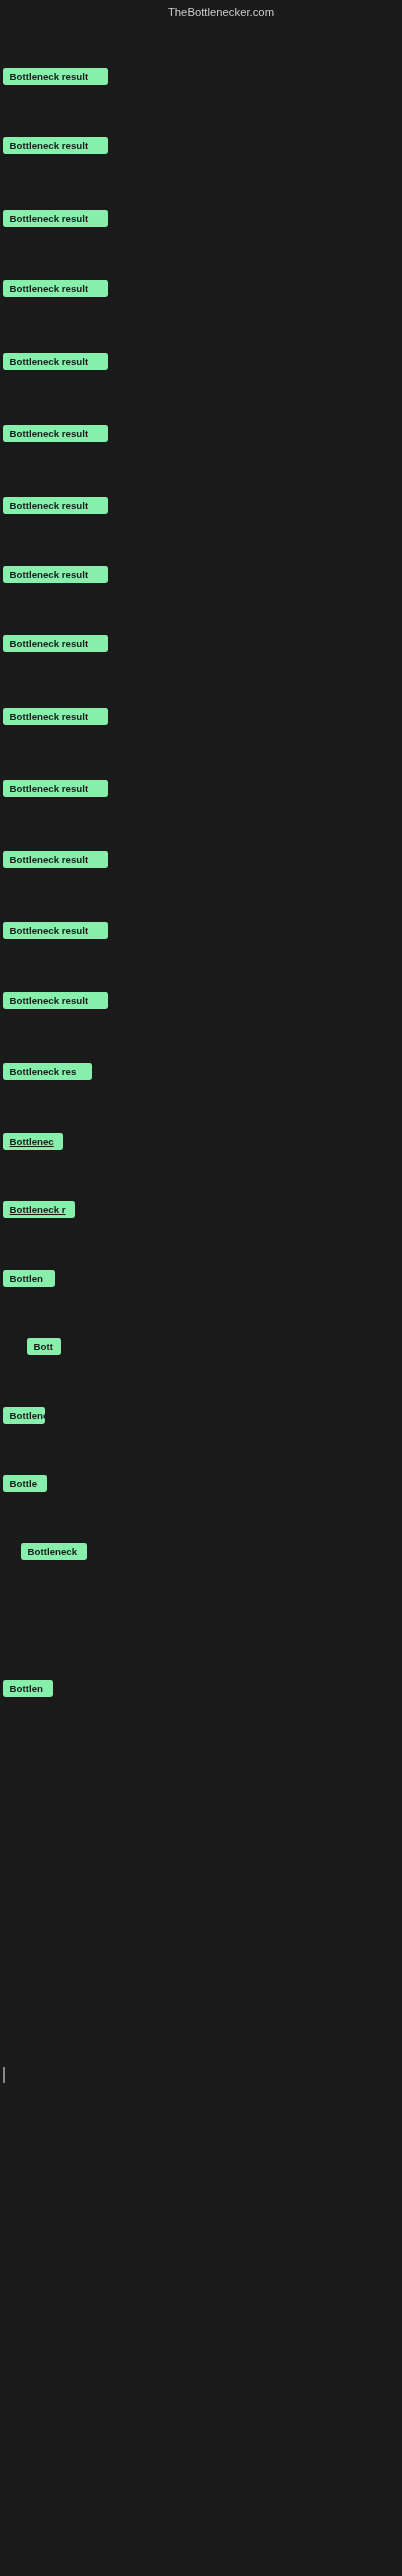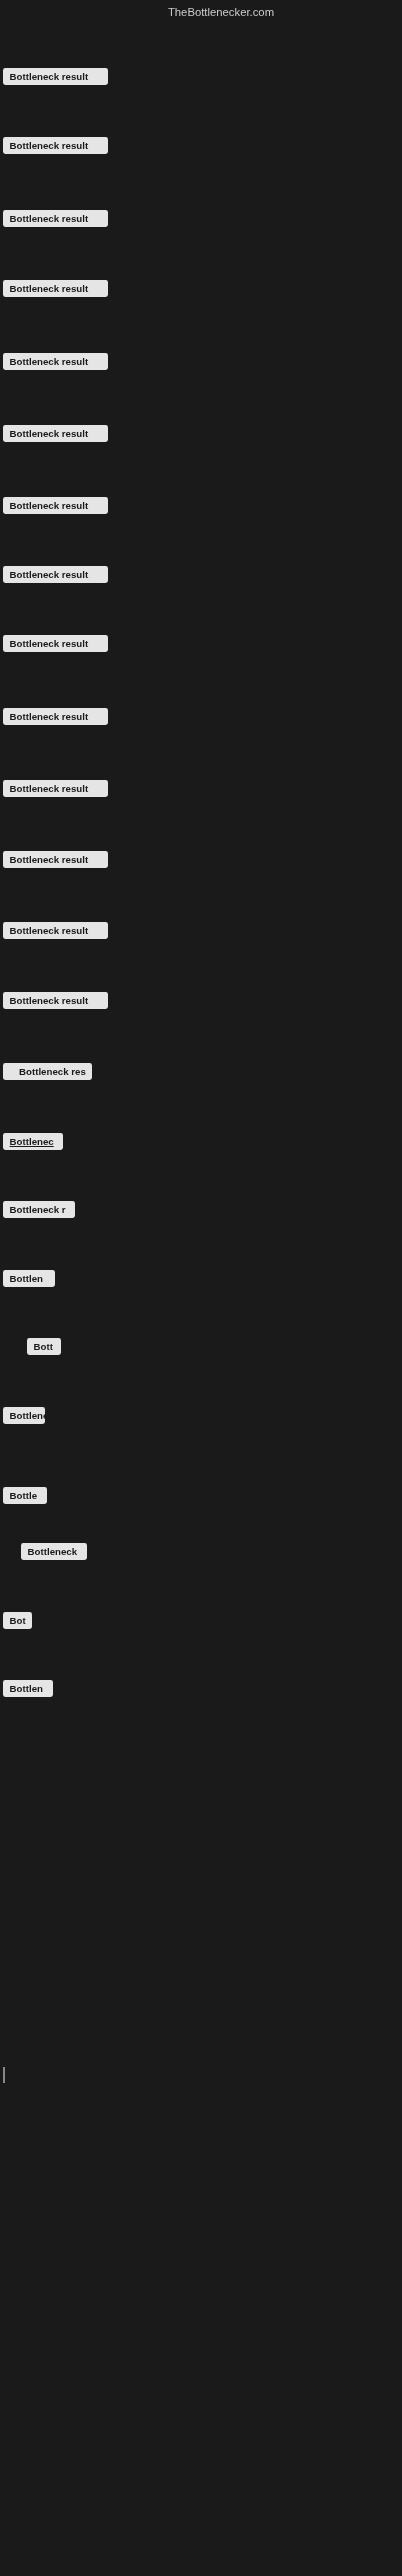--- a/index.html
+++ b/index.html
@@ -20,21 +20,21 @@
       text-align: center;
       padding: 6.4px 0 3.2px 0;
       color: #cccccc;
       font-size: 11.3px;
       font-weight: normal;
       margin-left: 39px;
     }
 
     .bottleneck-button {
       display: inline-block;
-      background-color: #e5e5e5;
+      background-color: #86efac;
       color: #1a1a1a;
       font-size: 9.7px;
       font-weight: bold;
       padding: 3.2px 6.4px;
       border-radius: 2.4px;
       margin-left: 3.2px;
       white-space: nowrap;
       overflow: hidden;
     }
 
@@ -61,25 +61,24 @@
     <div style="position: absolute; top: 331px; left: 0px; width: 100%;"><div class="bottleneck-button" style="max-width: 105px; width: 105px;">Bottleneck result</div></div>
     <div style="position: absolute; top: 403px; left: 0px; width: 100%;"><div class="bottleneck-button" style="max-width: 105px; width: 105px;">Bottleneck result</div></div>
     <div style="position: absolute; top: 475px; left: 0px; width: 100%;"><div class="bottleneck-button" style="max-width: 105px; width: 105px;">Bottleneck result</div></div>
     <div style="position: absolute; top: 544px; left: 0px; width: 100%;"><div class="bottleneck-button" style="max-width: 105px; width: 105px;">Bottleneck result</div></div>
     <div style="position: absolute; top: 613px; left: 0px; width: 100%;"><div class="bottleneck-button" style="max-width: 105px; width: 105px;">Bottleneck result</div></div>
     <div style="position: absolute; top: 686px; left: 0px; width: 100%;"><div class="bottleneck-button" style="max-width: 105px; width: 105px;">Bottleneck result</div></div>
     <div style="position: absolute; top: 758px; left: 0px; width: 100%;"><div class="bottleneck-button" style="max-width: 105px; width: 105px;">Bottleneck result</div></div>
     <div style="position: absolute; top: 829px; left: 0px; width: 100%;"><div class="bottleneck-button" style="max-width: 105px; width: 105px;">Bottleneck result</div></div>
     <div style="position: absolute; top: 900px; left: 0px; width: 100%;"><div class="bottleneck-button" style="max-width: 105px; width: 105px;">Bottleneck result</div></div>
     <div style="position: absolute; top: 970px; left: 0px; width: 100%;"><div class="bottleneck-button" style="max-width: 105px; width: 105px;">Bottleneck result</div></div>
-    <div style="position: absolute; top: 1041px; left: 0px; width: 100%;"><div class="bottleneck-button" style="max-width: 89px; width: 89px; text-align: right;">Bottleneck res</div></div>
+    <div style="position: absolute; top: 1041px; left: 0px; width: 100%;"><div class="bottleneck-button" style="max-width: 89px; width: 89px;">Bottleneck res</div></div>
     <div style="position: absolute; top: 1111px; left: 0px; width: 100%;"><div class="bottleneck-button" style="max-width: 60px; width: 60px; text-decoration: underline;">Bottlenec</div></div>
-    <div style="position: absolute; top: 1179px; left: 0px; width: 100%;"><div class="bottleneck-button" style="max-width: 72px; width: 84px;">Bottleneck r</div></div>
+    <div style="position: absolute; top: 1179px; left: 0px; width: 100%;"><div class="bottleneck-button" style="max-width: 72px; width: 84px; text-decoration: underline;">Bottleneck r</div></div>
     <div style="position: absolute; top: 1248px; left: 0px; width: 100%;"><div class="bottleneck-button" style="max-width: 52px; width: 52px;">Bottlen</div></div>
     <div style="position: absolute; top: 1316px; left: 0px; width: 100%; margin-left: 24px;"><div class="bottleneck-button" style="max-width: 34px; width: 34px;">Bott</div></div>
     <div style="position: absolute; top: 1385px; left: 0px; width: 100%;"><div class="bottleneck-button" style="max-width: 55px; width: 42px;">Bottlene</div></div>
-    <div style="position: absolute; top: 1453px; left: 0px; width: 100%;"><div class="bottleneck-button" style="max-width: 44px; width: 44px; margin-top: 12px;">Bottle</div></div>
+    <div style="position: absolute; top: 1453px; left: 0px; width: 100%;"><div class="bottleneck-button" style="max-width: 44px; width: 44px;">Bottle</div></div>
     <div style="position: absolute; top: 1521px; left: 18px; width: 100%;"><div class="bottleneck-button" style="max-width: 66px; width: 66px;">Bottleneck</div></div>
-    <div style="position: absolute; top: 1590px; left: 0px; width: 100%;"><div class="bottleneck-button" style="max-width: 29px; width: 29px;">Bot</div></div>
     <div style="position: absolute; top: 1658px; left: 0px; width: 100%;"><div class="bottleneck-button" style="max-width: 50px; width: 50px;">Bottlen</div></div>
     <div class="cursor-line" style="top: 2045px;"></div>
   </div>
 
 
 </body></html>

